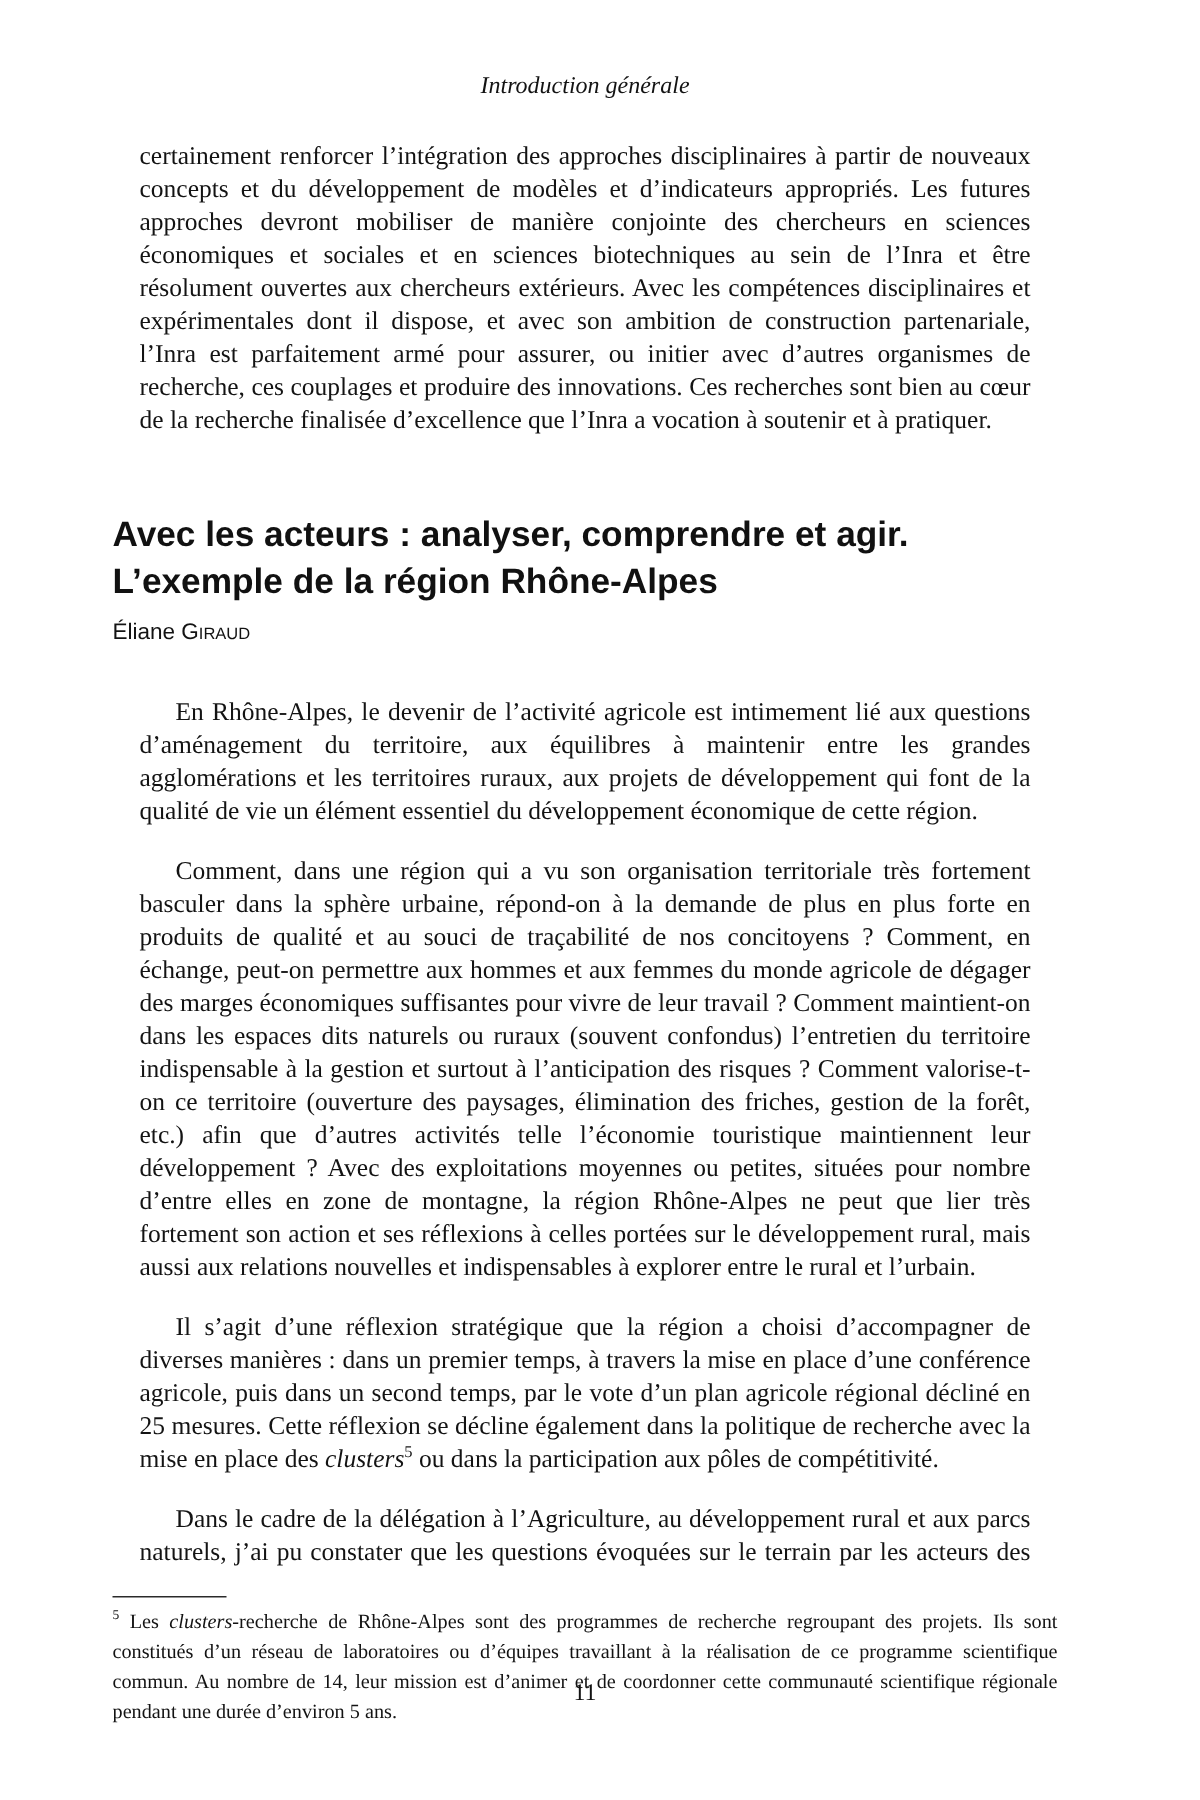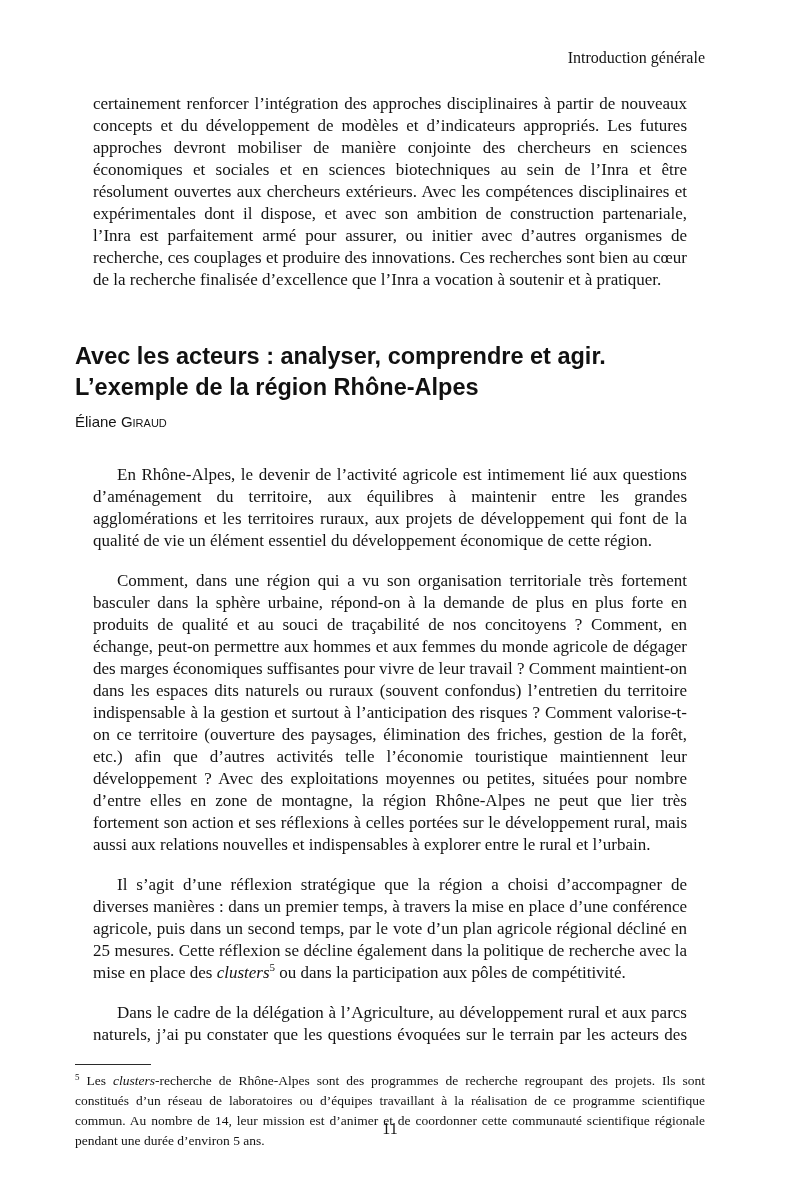--- a/index.html
+++ b/index.html
@@ -16,21 +16,22 @@
     overflow: hidden;
   }
   .text-column {
     position: absolute;
     left: 75px;
     top: 0;
     width: 630px;
   }
   .running-head {
     margin-top: 48px;
-    text-align: right;
+    text-align: center;
+    font-style: italic;
     font-size: 16px;
     line-height: 20px;
   }
   p.body-text {
     margin: 18px;
     font-size: 17px;
     line-height: 22px;
     text-align: justify;
     hyphens: auto;
     font-family: Liberation Serif, serif;

